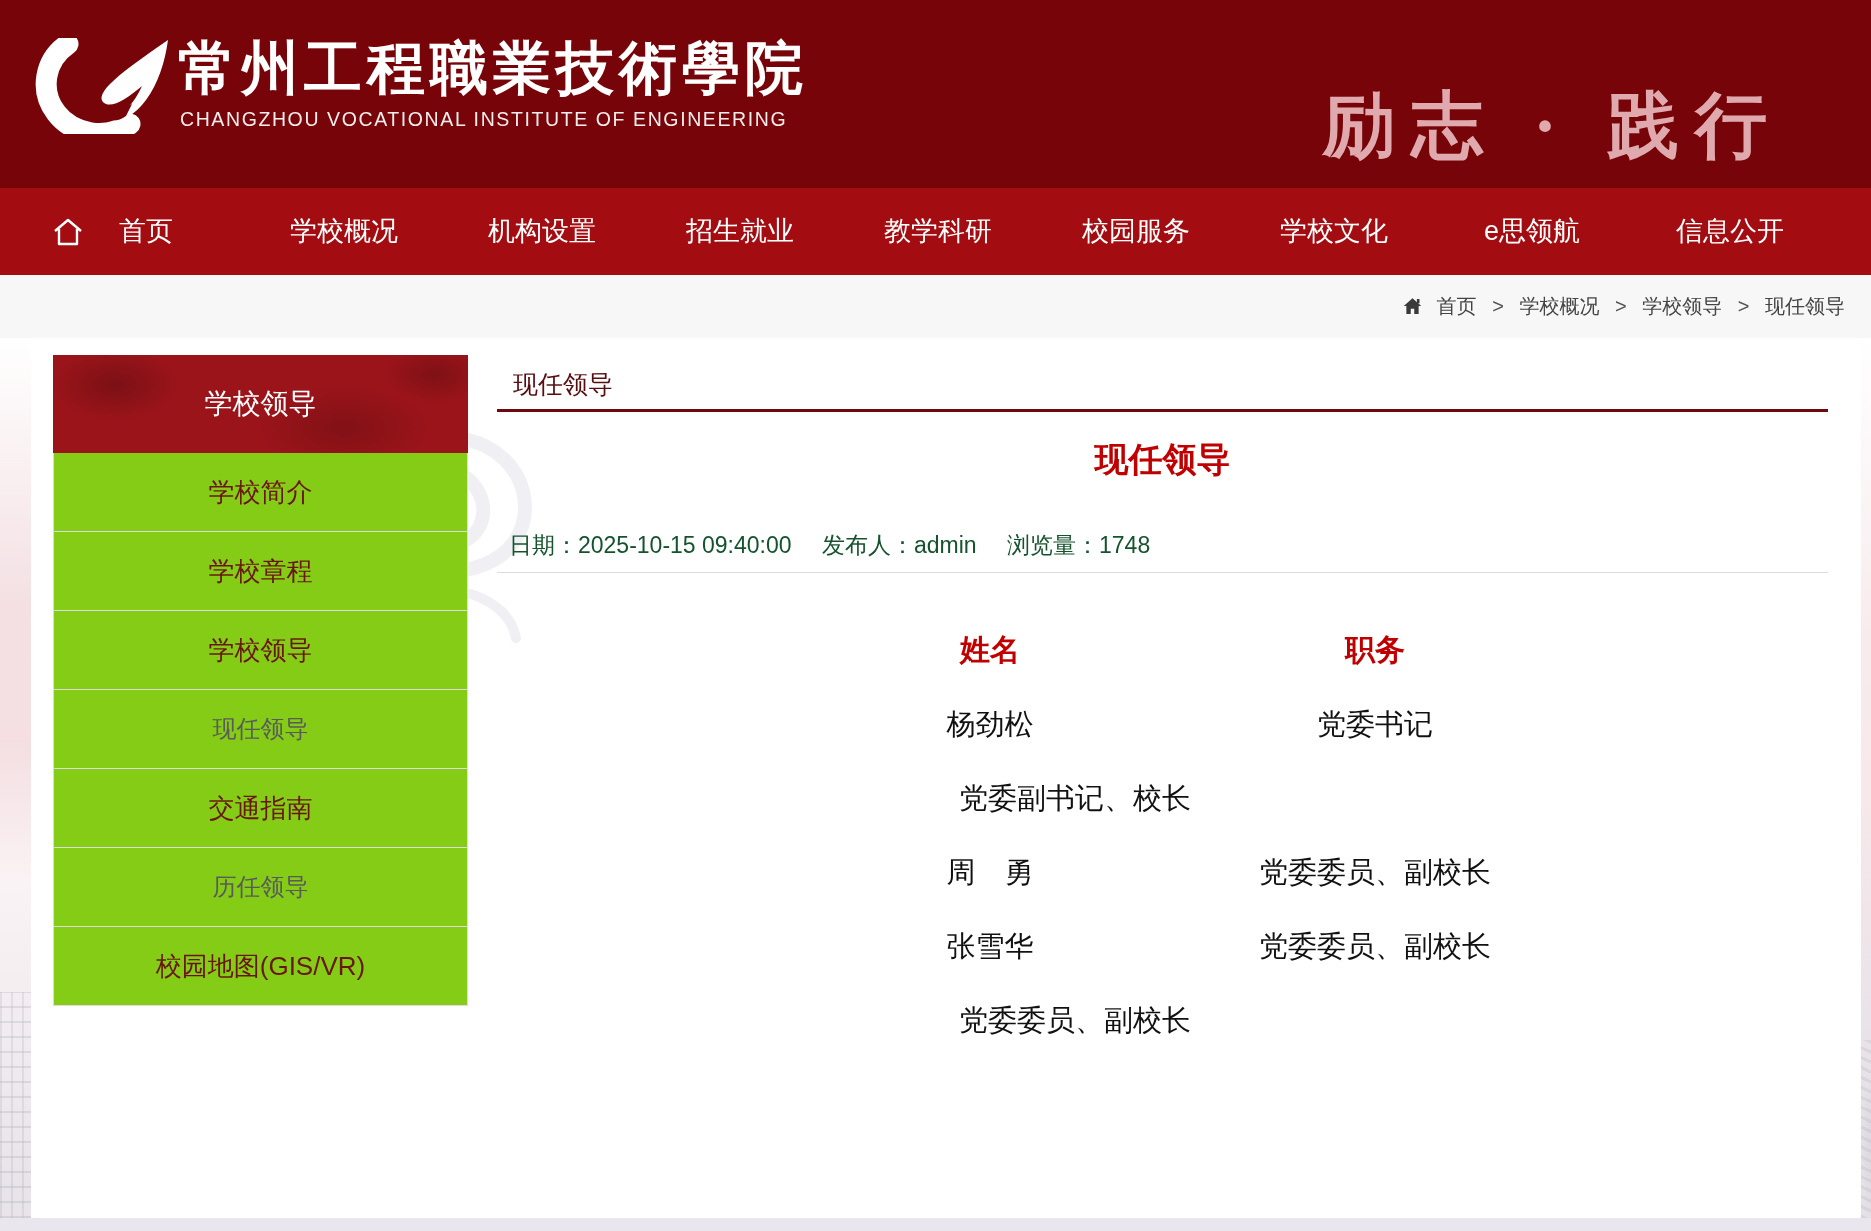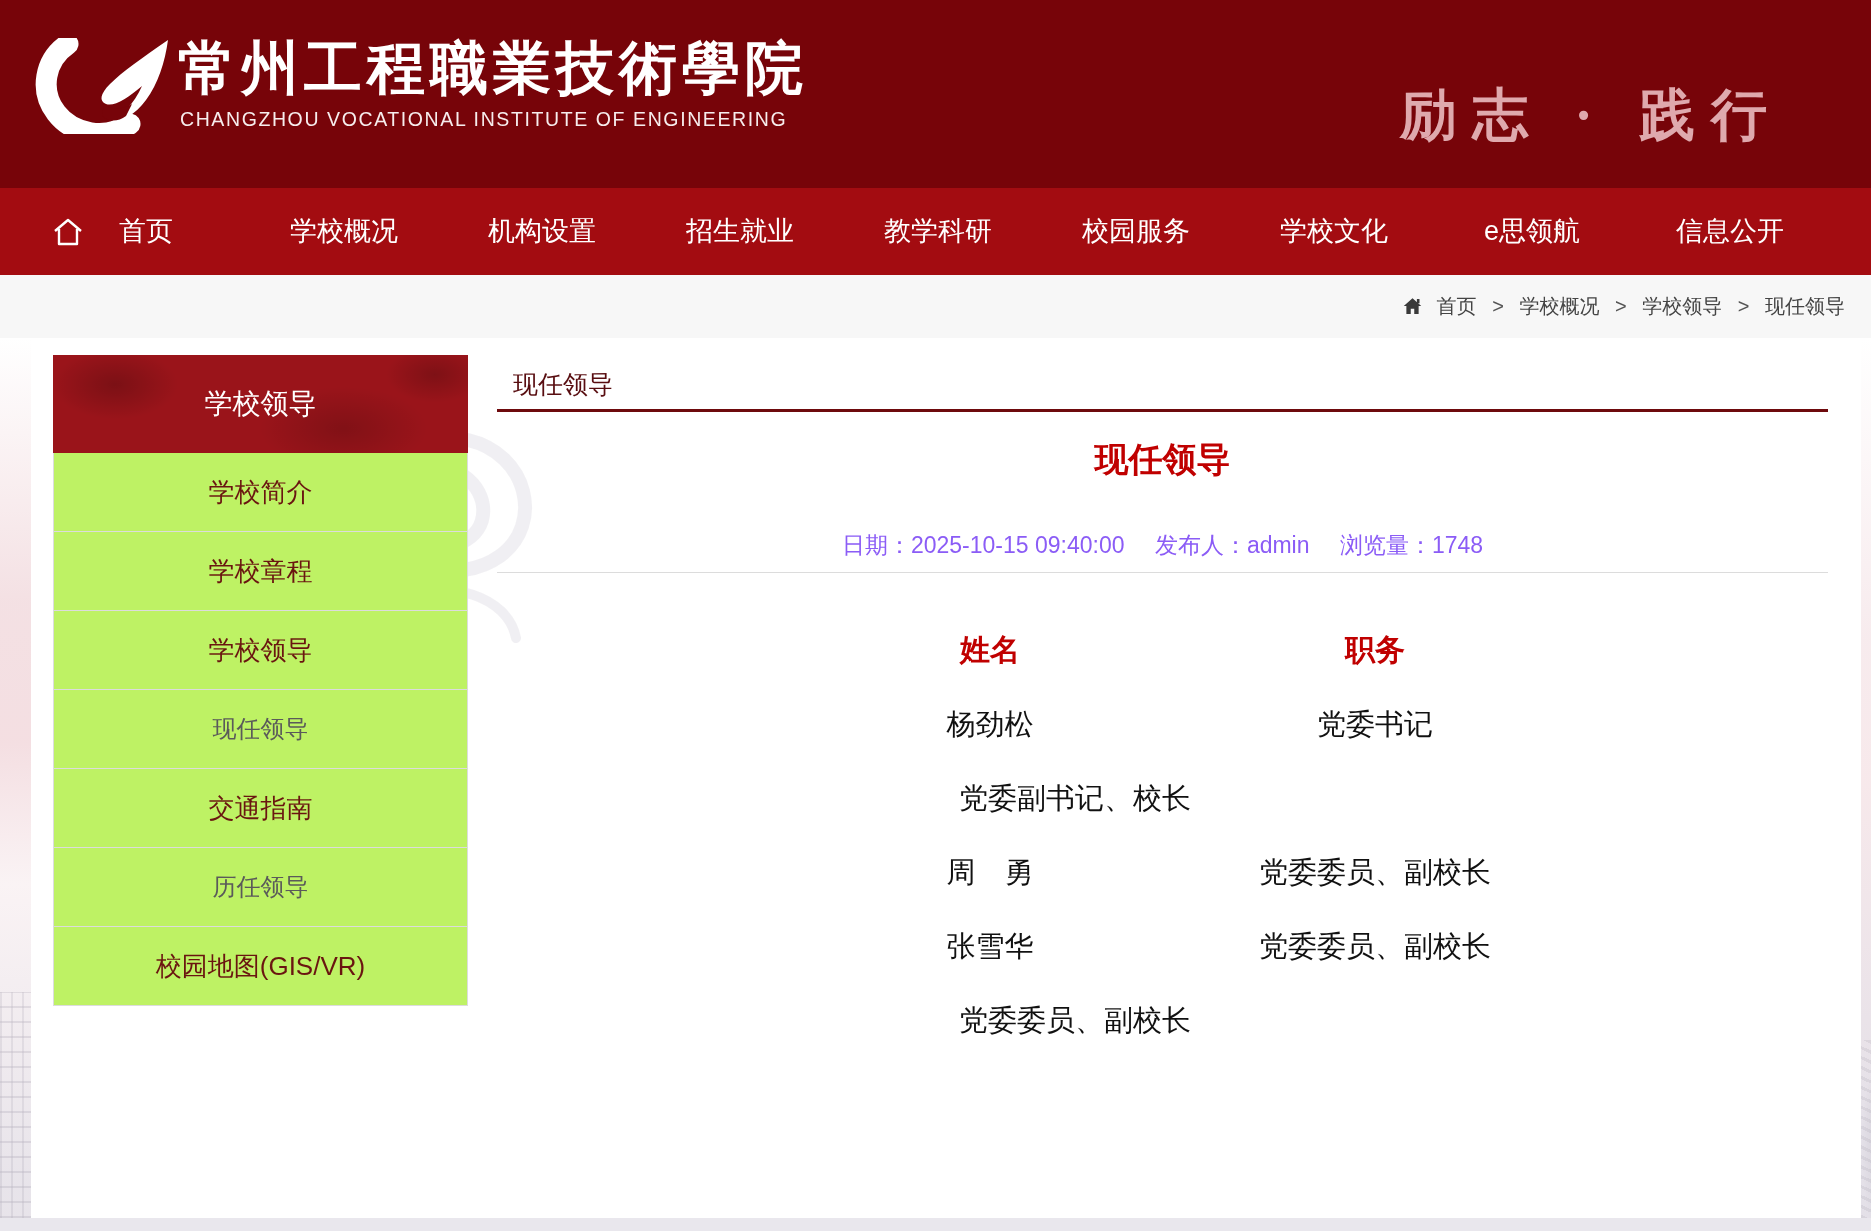--- a/index.html
+++ b/index.html
@@ -16,21 +16,21 @@
     color:#ffffff;font-family:"Liberation Serif","DejaVu Serif",serif;
     font-size:58px;font-weight:bold;letter-spacing:5px;white-space:nowrap;
   }
   .name-en{
     position:absolute;left:180px;top:108px;color:#f7eded;
     font-size:19.5px;letter-spacing:1.6px;white-space:nowrap;
   }
   .slogan{
     position:absolute;right:88px;top:78px;color:#dfa9ad;
     font-family:"Liberation Serif","DejaVu Serif",serif;
-    font-size:56px;font-weight:bold;letter-spacing:16px;white-space:nowrap;
+    font-size:72px;font-weight:bold;letter-spacing:16px;white-space:nowrap;
   }
   
   .main-nav{position:absolute;left:0;top:188px;width:1871px;height:87px;background:#a30c11;}
   .nav-home{position:absolute;left:38px;top:0;width:60px;height:87px;display:flex;align-items:center;justify-content:center;cursor:pointer;}
   .nav-items{position:absolute;left:47px;top:0;width:1782px;height:87px;display:flex;}
   .nav-item{
     width:198px;height:87px;line-height:87px;text-align:center;color:#ffffff;
     font-size:27px;cursor:pointer;white-space:nowrap;
   }
   
@@ -59,35 +59,35 @@
   .sidebar{position:absolute;left:53px;top:355px;width:415px;background:#fff;}
   .sidebar-header{
     position:relative;height:98px;line-height:98px;text-align:center;
     color:#ffffff;font-size:28px;background:#9a141a;
     background-image:
       radial-gradient(ellipse 90px 50px at 15% 30%,rgba(0,0,0,.20),rgba(0,0,0,0) 70%),
       radial-gradient(ellipse 120px 60px at 70% 75%,rgba(0,0,0,.16),rgba(0,0,0,0) 70%),
       radial-gradient(ellipse 70px 40px at 92% 20%,rgba(0,0,0,.18),rgba(0,0,0,0) 70%);
   }
   .sidebar-item{
-    height:78px;line-height:78px;text-align:center;background:#bef264;
+    height:78px;line-height:78px;text-align:center;background:#84cc16;
     border:1px solid #dcdcdc;border-top:none;cursor:pointer;
   }
   .sidebar-item.main{color:#6a1510;font-size:26px;}
   .sidebar-item.sub{color:#5a5a5a;font-size:24px;}
   
   .page-title{position:absolute;left:513px;top:368px;font-size:25px;color:#580d10;}
   .title-hr{position:absolute;left:497px;top:409px;width:1331px;height:3px;background:#6e0a0d;}
   .article-title{
     position:absolute;left:497px;top:437px;width:1331px;text-align:center;
     font-size:34px;font-weight:bold;color:#c00000;
   }
   .meta-line{
-    position:absolute;left:497px;top:530px;width:1331px;text-align:center;
-    font-size:23px;color:#8b5cf6;
+    position:absolute;left:497px;top:530px;width:1331px;
+    font-size:23px;color:#14532d;
   }
   .meta-line .meta-pair{margin:0 12px;}
   .meta-hr{position:absolute;left:497px;top:572px;width:1331px;height:1px;background:#dcdcdc;}
   .leader-table{position:absolute;left:840px;top:613px;width:770px;}
   .trow{display:flex;height:74px;line-height:74px;}
   .tcell-name{width:300px;text-align:center;font-size:29px;color:#111;white-space:nowrap;}
   .tcell-title{width:470px;text-align:center;font-size:29px;color:#111;white-space:nowrap;}
   .thead .tcell-name,.thead .tcell-title{color:#c00000;font-weight:bold;font-size:30px;}
 </style>
 </head>

